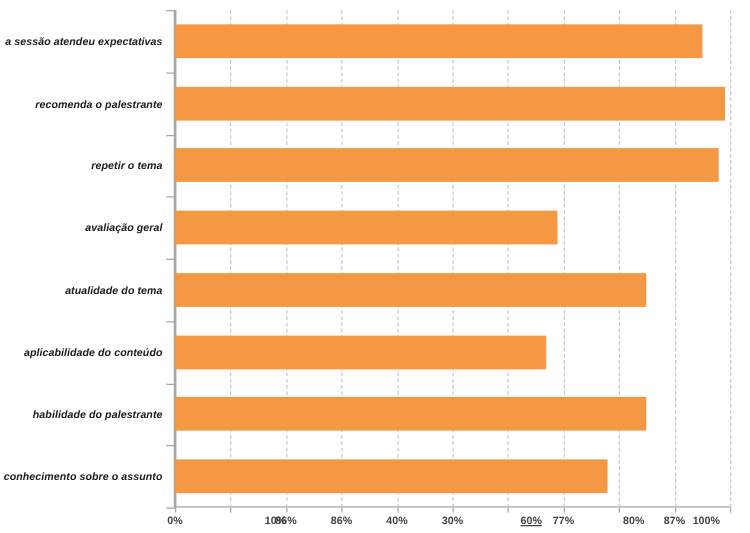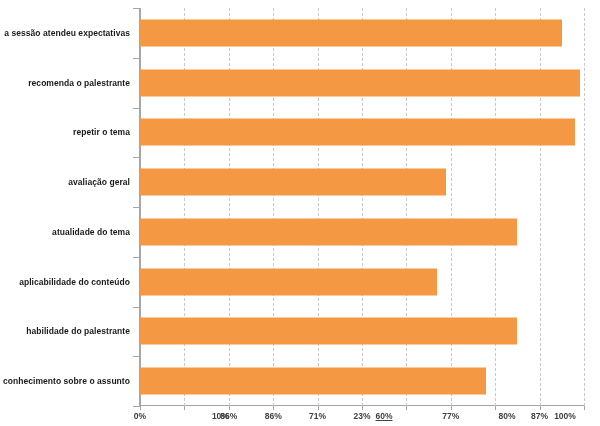--- a/index.html
+++ b/index.html
@@ -79,20 +79,21 @@
     top: 50%;
     transform: translateY(-50%);
   }
 
   #category-labels {
     position: absolute;
     left: 0;
     top: 8px;
     width: 136px;
     height: 398px;
+    font-style: italic;
   }
   .cat-label-item {
     position: absolute;
     right: 6px;
     width: 134px;
     text-align: right;
     font-size: 8.5px;
     line-height: 10px;
     color: #1a1a1a;
     font-weight: bold;
@@ -207,21 +208,21 @@
   <div class="x-tick" style="left:406.4px;"></div>
   <div class="x-tick" style="left:450.8px;"></div>
   <div class="x-tick" style="left:495.2px;"></div>
   <div class="x-tick" style="left:539.6px;"></div>
   <div class="x-tick" style="left:584px;"></div>
 
   <div class="x-label" style="left:140px;">0%</div>
   <div class="x-label" style="left:184.4px;margin-left:36px;">10%</div>
   <div class="x-label" style="left:228.8px;">86%</div>
   <div class="x-label" style="left:273.2px;">86%</div>
-  <div class="x-label" style="left:317.6px;">71%</div>
-  <div class="x-label" style="left:362px;">23%</div>
-  <div class="x-label" style="left:384px;text-decoration:underline;">60%</div>
+  <div class="x-label" style="left:317.6px;">40%</div>
+  <div class="x-label" style="left:362px;">30%</div>
+  <div class="x-label" style="left:425px;text-decoration:underline;">60%</div>
   <div class="x-label" style="left:450.8px;">77%</div>
   <div class="x-label" style="left:507px;">80%</div>
   <div class="x-label" style="left:539.6px;">87%</div>
   <div class="x-label" style="left:565px;">100%</div>
 
 </div>
 
 </body></html>

